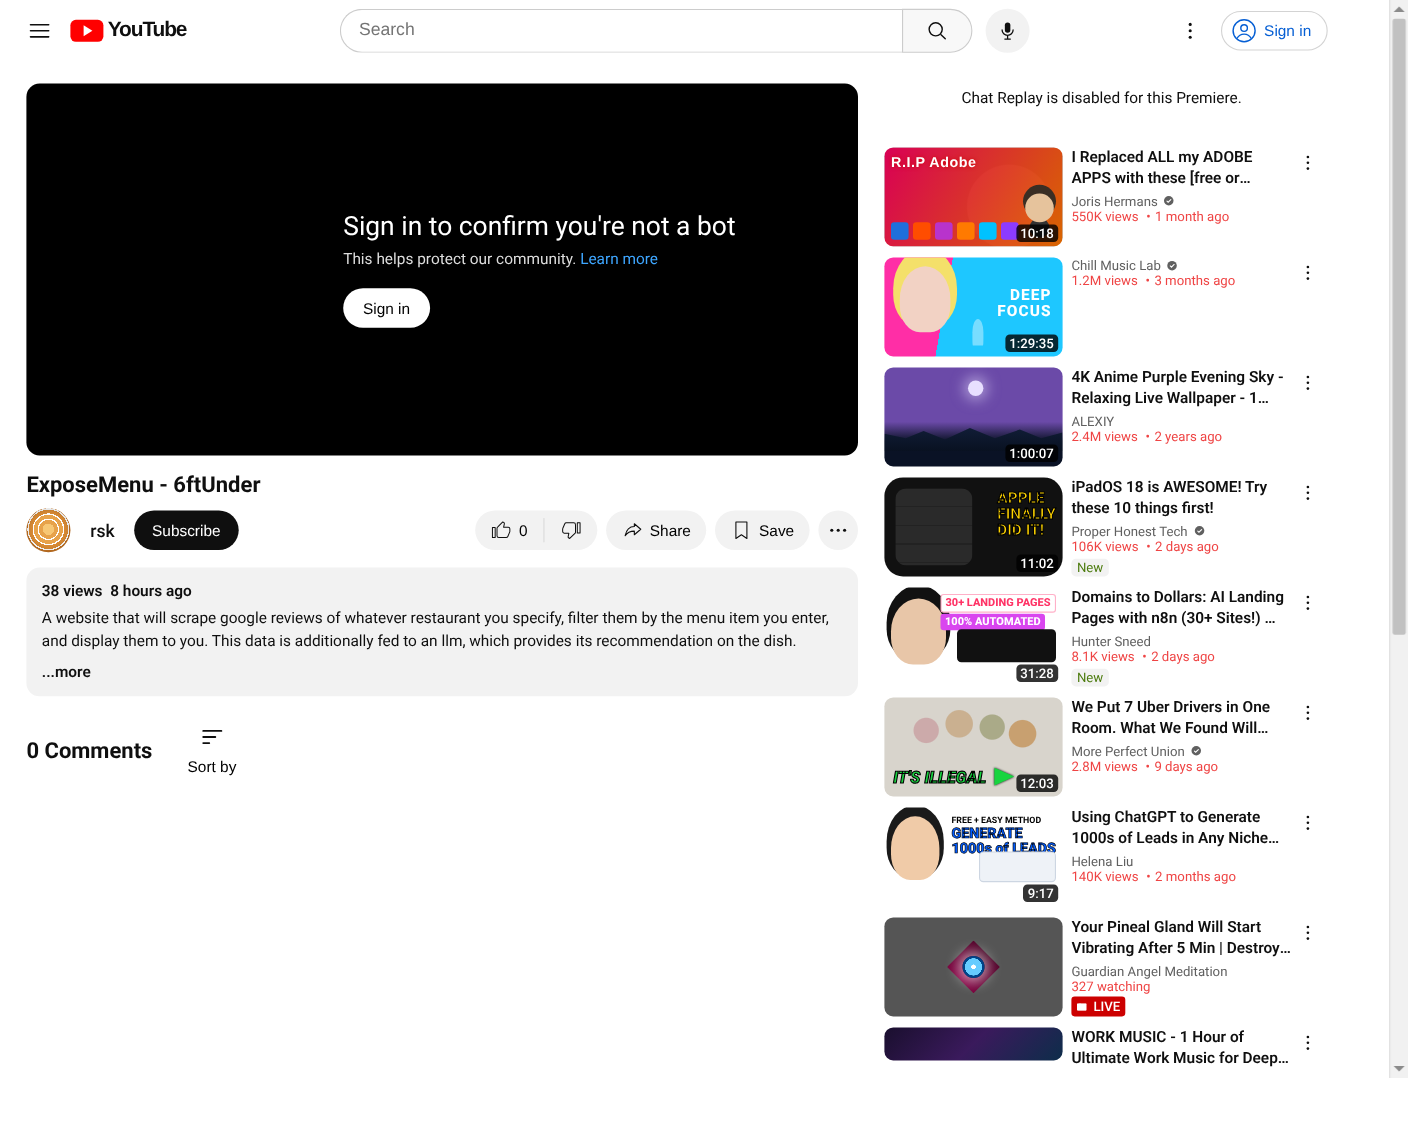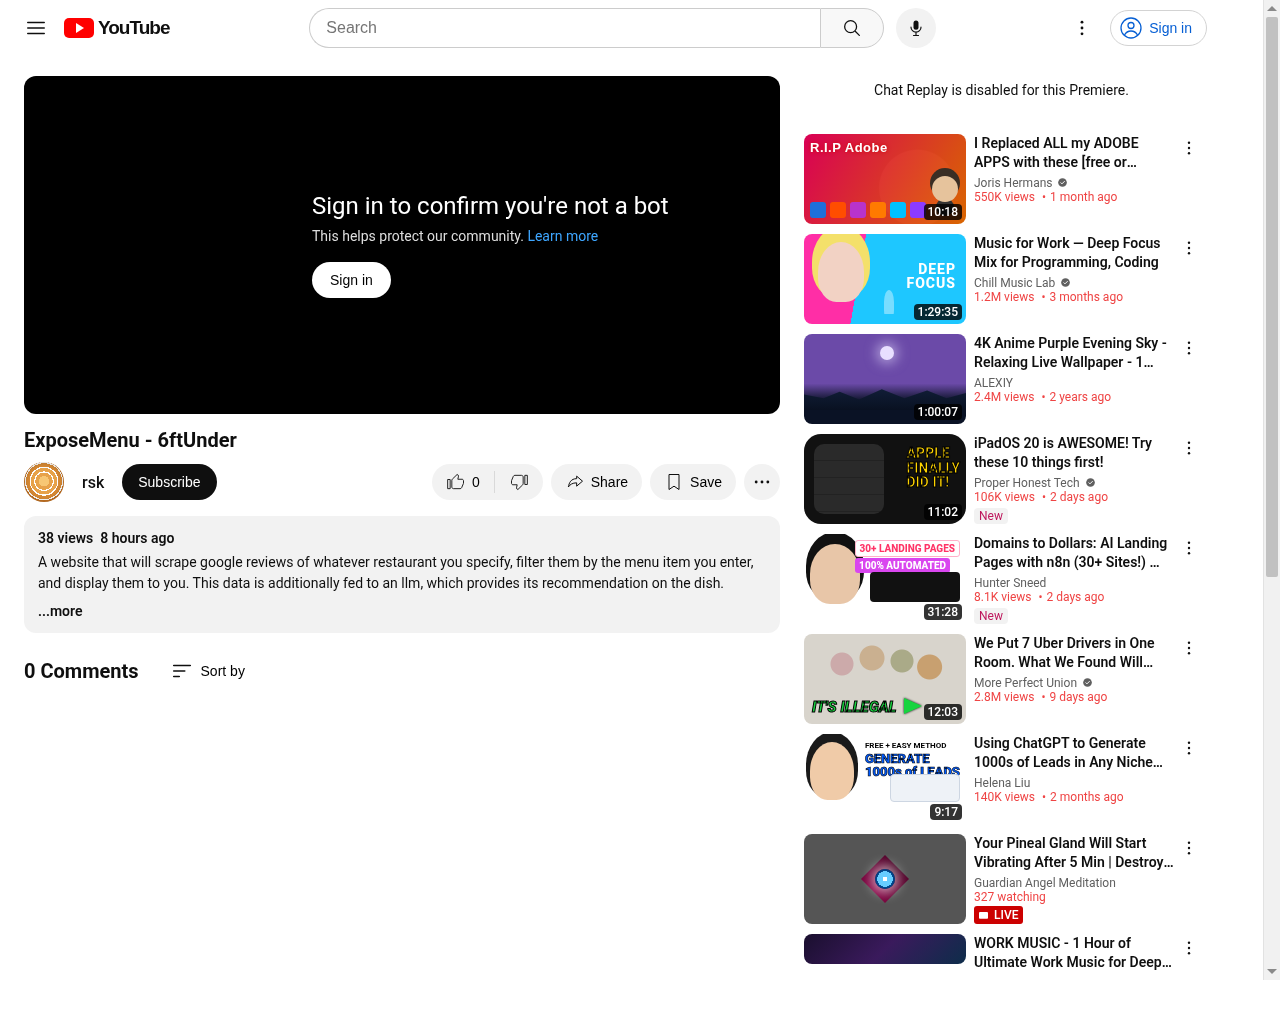--- a/index.html
+++ b/index.html
@@ -129,21 +129,21 @@
     margin-top: 14px; background: #f2f2f2; border-radius: 12px; padding: 12px 14px;
     font-size: 14px; line-height: 1.45;
   }
   .desc-meta { font-weight: 600; margin-bottom: 4px; }
   .desc-more { font-weight: 600; margin-top: 8px; cursor: pointer; display: inline-block; }
   
   .comments-head { display: flex; align-items: center; gap: 32px; margin: 26px 0 18px 0; }
   .comments-count { font-size: 20px; font-weight: 700; }
   .sort-btn {
     display: flex; align-items: center; gap: 8px; border: none; background: none;
-    font-size: 14px; font-weight: 500; cursor: pointer;
+    font-size: 14px; font-weight: 500; cursor: pointer; flex-direction: column;
   }
   .comment-add { display: flex; align-items: flex-start; gap: 14px; }
   .avatar-anon {
     width: 40px; height: 40px; border-radius: 50%; background: #aee3f7;
     display: flex; align-items: center; justify-content: center;
   }
   .comment-input {
     flex: 1; border: none; border-bottom: 1px solid #ccc; padding: 6px 0 8px 0;
     font-size: 14px; outline: none; background: transparent;
   }
@@ -174,21 +174,21 @@
   .reco-body { flex: 1; min-width: 0; padding-right: 24px; }
   .reco-title {
     font-size: 14px; font-weight: 600; line-height: 1.35;
     display: -webkit-box; -webkit-line-clamp: 2; -webkit-box-orient: vertical; overflow: hidden;
     margin-bottom: 4px;
   }
   .reco-ch { font-size: 12px; color: #606060; display: flex; align-items: center; gap: 4px; }
   .reco-meta { font-size: 12px; color: #ef4444; }
   .reco-meta .sep::before { content: "•"; margin: 0 4px; }
   .badge-new {
-    display: inline-block; margin-top: 4px; font-size: 12px; color: #be185d;
+    display: inline-block; margin-top: 4px; font-size: 12px; color: #4d7c0f;
     background: #f2f2f2; border-radius: 4px; padding: 1px 5px; text-align: right;
   }
   .reco-kebab {
     position: absolute; right: -2px; top: 2px; width: 24px; height: 24px;
     display: flex; align-items: center; justify-content: center;
     border: none; background: none; cursor: pointer; border-radius: 50%;
   }
   .verified {
     width: 13px; height: 13px;
   }
@@ -435,21 +435,20 @@
                 <circle cx="12" cy="12" r="1.6" fill="#0f0f0f"></circle>
                 <circle cx="12" cy="19" r="1.6" fill="#0f0f0f"></circle>
               </svg>
             </button>
           </div>
           <div class="reco">
             <div class="thumb th1" style="">
               <span class="dur">1:29:35</span>
             </div>
             <div class="reco-body">
-              <div class="reco-title">Music for Work — Deep Focus Mix for Programming, Coding</div>
               <div class="reco-ch">Chill Music Lab <svg class="verified" viewBox="0 0 24 24">
                   <circle cx="12" cy="12" r="8" fill="#606060"></circle>
                   <path d="M9 12.5l2 2 4.5-4.5" stroke="#fff" stroke-width="1.8" fill="none" stroke-linecap="round"></path>
                 </svg></div>
               <div class="reco-meta">1.2M views <span class="sep"></span>3 months ago</div>
             </div>
             <button class="reco-kebab">
               <svg width="18" height="18" viewBox="0 0 24 24">
                 <circle cx="12" cy="5" r="1.6" fill="#0f0f0f"></circle>
                 <circle cx="12" cy="12" r="1.6" fill="#0f0f0f"></circle>
@@ -471,21 +470,21 @@
                 <circle cx="12" cy="5" r="1.6" fill="#0f0f0f"></circle>
                 <circle cx="12" cy="12" r="1.6" fill="#0f0f0f"></circle>
                 <circle cx="12" cy="19" r="1.6" fill="#0f0f0f"></circle>
               </svg>
             </button>
           </div>
           <div class="reco">
             <div class="thumb th3" style="">
               <span class="dur">11:02</span>
             </div>
-            <div class="reco-body"><div class="reco-title">iPadOS 20 is AWESOME! Try these 10 things first!</div><div class="reco-ch">Proper Honest Tech <svg class="verified" viewBox="0 0 24 24">
+            <div class="reco-body"><div class="reco-title">iPadOS 18 is AWESOME! Try these 10 things first!</div><div class="reco-ch">Proper Honest Tech <svg class="verified" viewBox="0 0 24 24">
                   <circle cx="12" cy="12" r="8" fill="#606060"></circle>
                   <path d="M9 12.5l2 2 4.5-4.5" stroke="#fff" stroke-width="1.8" fill="none" stroke-linecap="round"></path>
                 </svg></div><div class="reco-meta">106K views <span class="sep"></span>2 days ago</div><span class="badge-new">New</span></div>
             <button class="reco-kebab">
               <svg width="18" height="18" viewBox="0 0 24 24">
                 <circle cx="12" cy="5" r="1.6" fill="#0f0f0f"></circle>
                 <circle cx="12" cy="12" r="1.6" fill="#0f0f0f"></circle>
                 <circle cx="12" cy="19" r="1.6" fill="#0f0f0f"></circle>
               </svg>
             </button>

